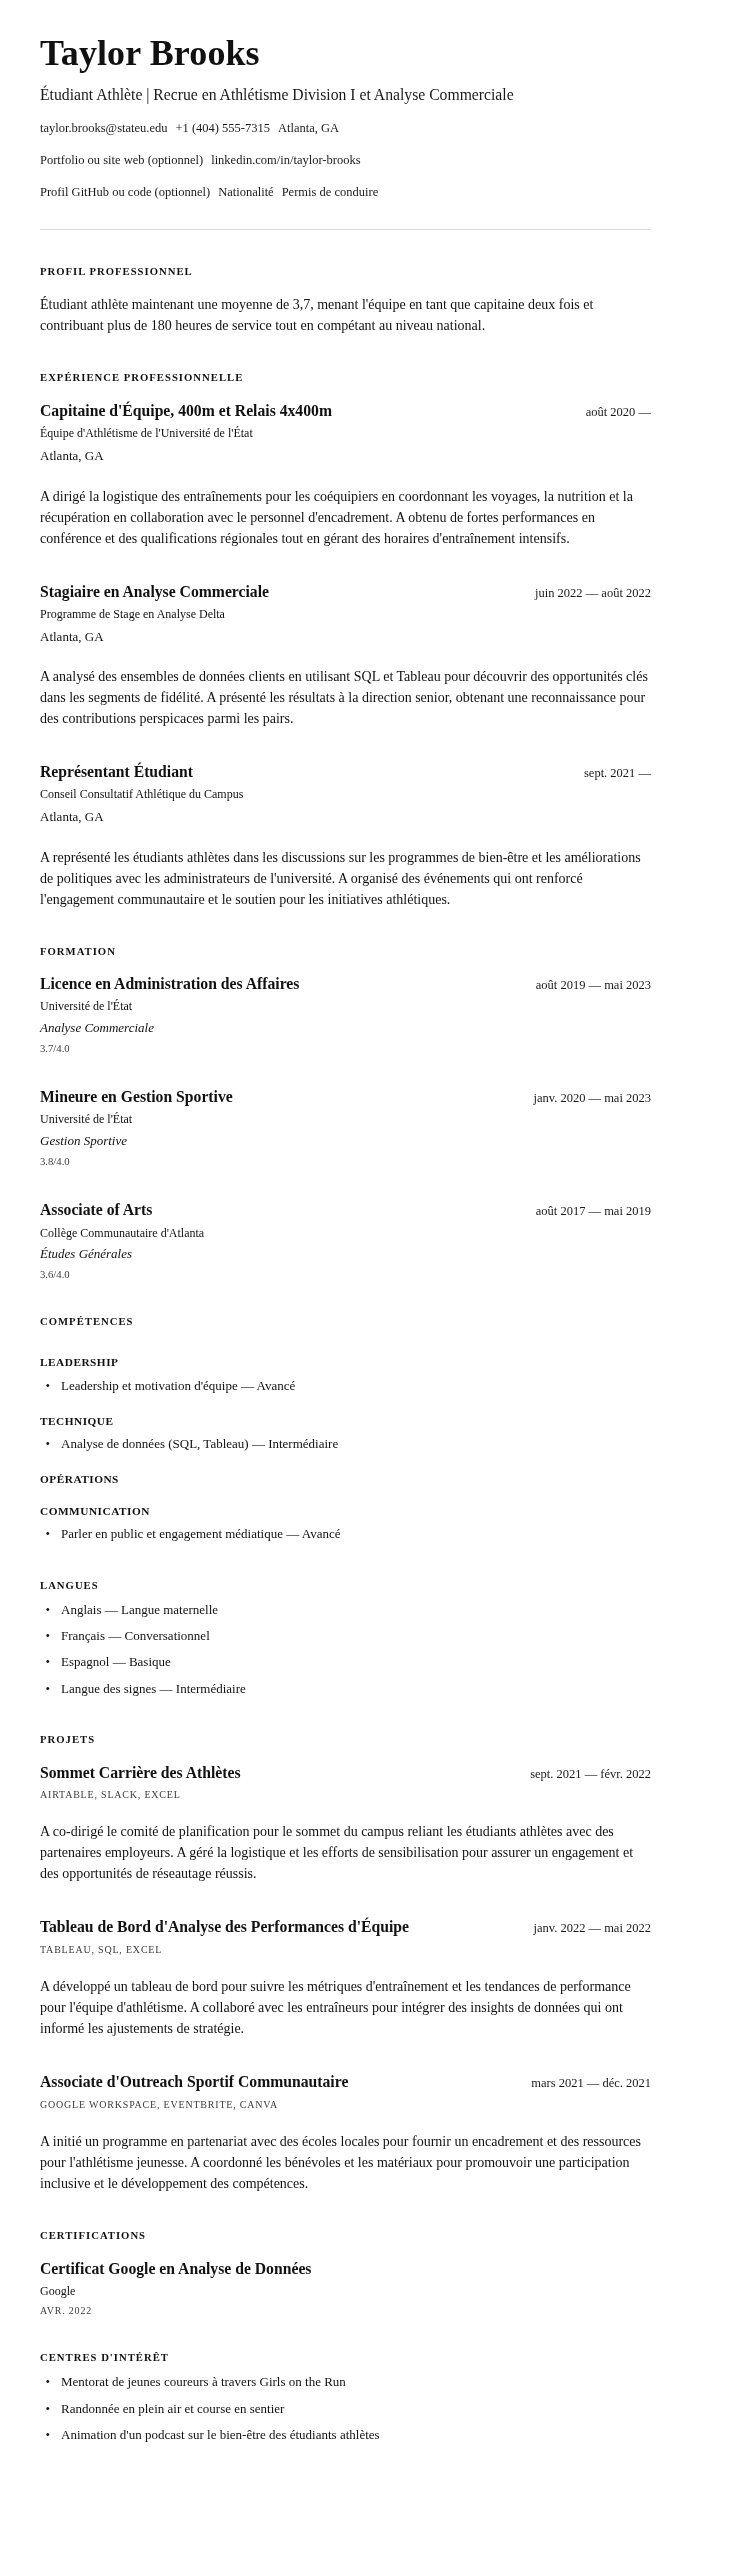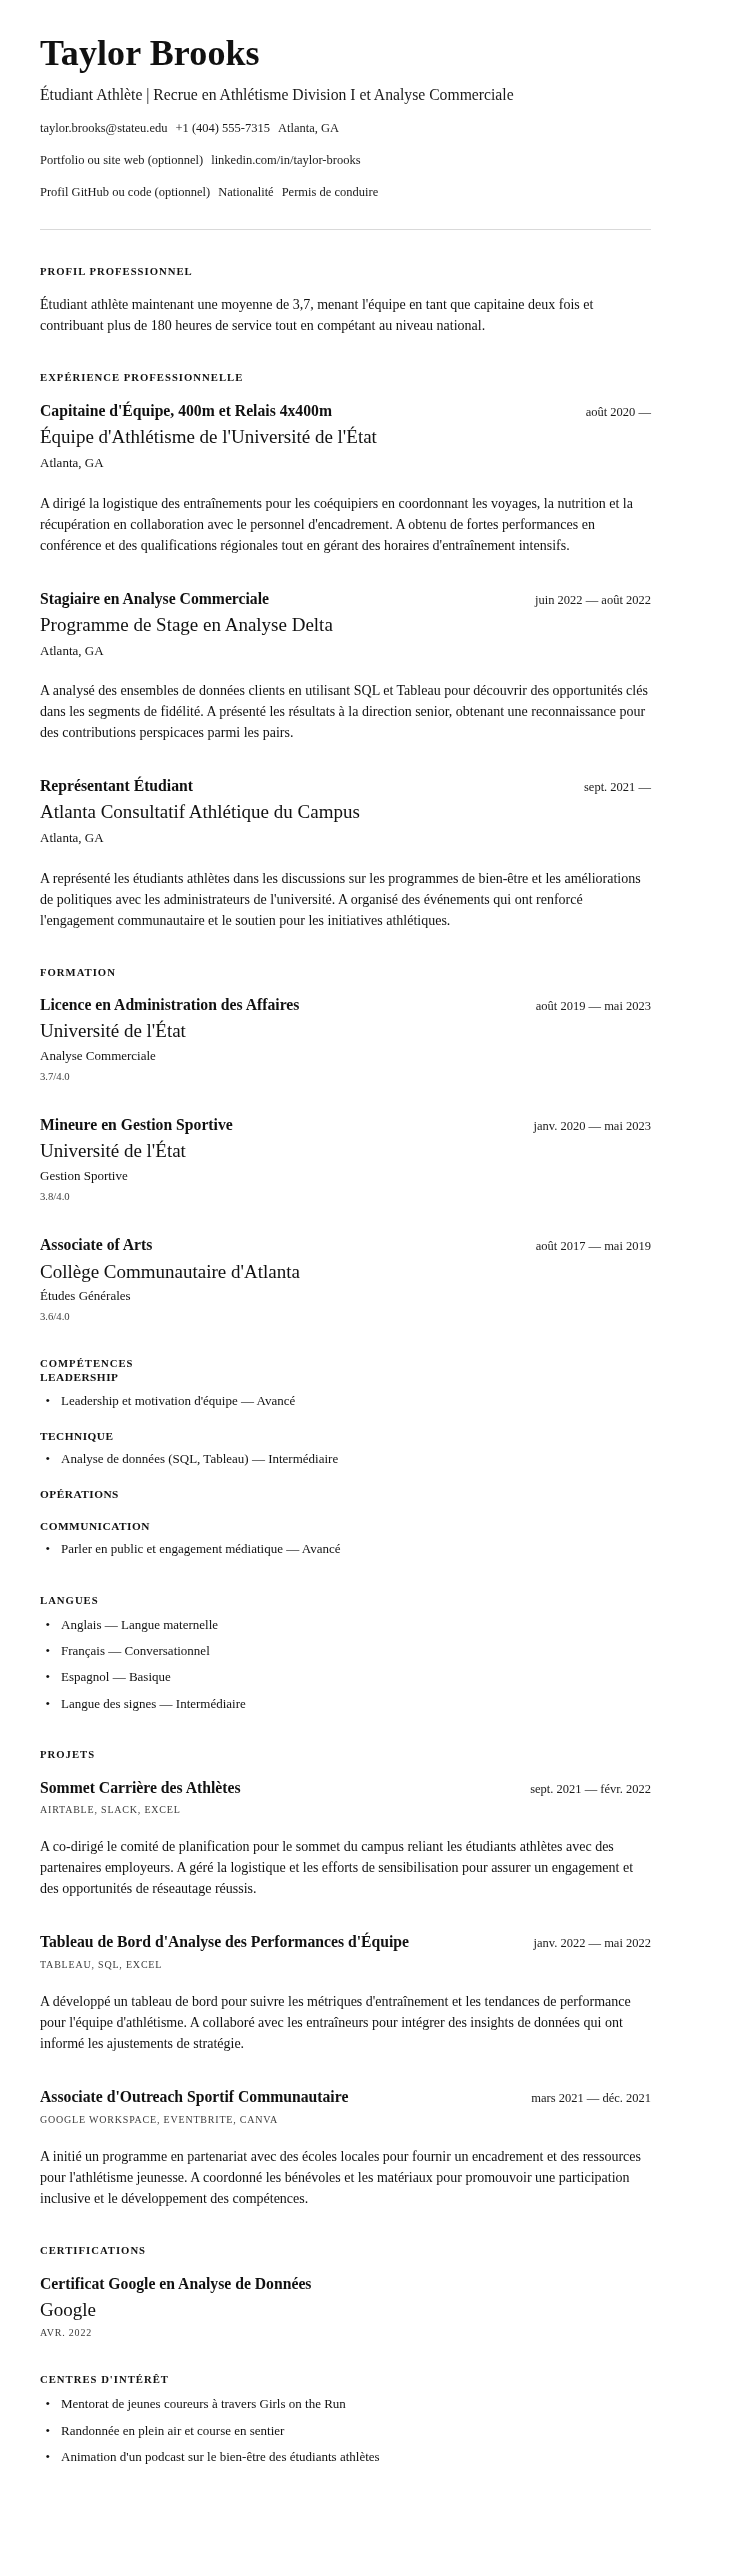--- a/index.html
+++ b/index.html
@@ -24,31 +24,31 @@
   .section { margin-top: 35px; }
   .section-heading { font-size: 10.7px; font-weight: 700; letter-spacing: 1px; color: #111111; }
   .body-text { font-size: 14px; line-height: 1.5; margin-top: 17.6px; }
 
   
   .entry { margin-top: 33px; }
   .section-heading + .entry { margin-top: 17.6px; }
   .entry-head { display: flex; justify-content: space-between; align-items: baseline; gap: 15px; }
   .entry-title { font-size: 15.7px; font-weight: 700; line-height: 1.25; }
   .entry-dates { font-size: 12.5px; color: #1a1a1a; white-space: nowrap; flex-shrink: 0; }
-  .entry-org { font-size: 19px; margin-top: 5.6px; }
+  .entry-org { font-size: 12px; margin-top: 5.6px; }
   .entry-loc { font-size: 13px; margin-top: 7px; }
-  .entry-field { font-size: 13px; margin-top: 5.6px; }
+  .entry-field { font-size: 13px; margin-top: 5.6px; font-style: italic; }
   .entry-gpa { font-size: 10.7px; margin-top: 6.3px; color: #3c3c3c; }
   .entry-tools { font-size: 10px; letter-spacing: 0.8px; margin-top: 7px; color: #3c3c3c; }
   .entry-meta { font-size: 10px; letter-spacing: 0.8px; margin-top: 6.3px; color: #3c3c3c; }
   .entry-desc { margin-top: 21.3px; }
 
   
   .skill-group { margin-top: 20px; }
-  .section-heading + .skill-group { margin-top: 2px; }
+  .section-heading + .skill-group { margin-top: 29px; }
   .skill-cat { font-size: 11.3px; font-weight: 700; letter-spacing: 0.5px; }
 
   
   .bullet-list { list-style: none; margin-top: 3.8px; }
   .bullet-list.standalone { margin-top: 10px; }
   .bullet-item { position: relative; padding-left: 21px; margin-top: 8.2px; font-size: 13px; line-height: 1.4; }
   .bullet-item::before { content: "\2022"; position: absolute; left: 5.6px; top: 0; color: #111111; }
 </style>
 </head>
 <body>
@@ -102,21 +102,21 @@
       <p class="entry-org">Programme de Stage en Analyse Delta</p>
       <p class="entry-loc">Atlanta, GA</p>
       <p class="body-text entry-desc">A analysé des ensembles de données clients en utilisant SQL et Tableau pour découvrir des opportunités clés dans les segments de fidélité. A présenté les résultats à la direction senior, obtenant une reconnaissance pour des contributions perspicaces parmi les pairs.</p>
     </article>
 
     <article class="entry">
       <div class="entry-head">
         <h3 class="entry-title">Représentant Étudiant</h3>
         <span class="entry-dates">sept. 2021 —</span>
       </div>
-      <p class="entry-org">Atlanta Consultatif Athlétique du Campus</p>
+      <p class="entry-org">Conseil Consultatif Athlétique du Campus</p>
       <p class="entry-loc">Atlanta, GA</p>
       <p class="body-text entry-desc">A représenté les étudiants athlètes dans les discussions sur les programmes de bien-être et les améliorations de politiques avec les administrateurs de l'université. A organisé des événements qui ont renforcé l'engagement communautaire et le soutien pour les initiatives athlétiques.</p>
     </article>
   </section>
 
   <section class="section">
     <h2 class="section-heading">FORMATION</h2>
 
     <article class="entry">
       <div class="entry-head">

